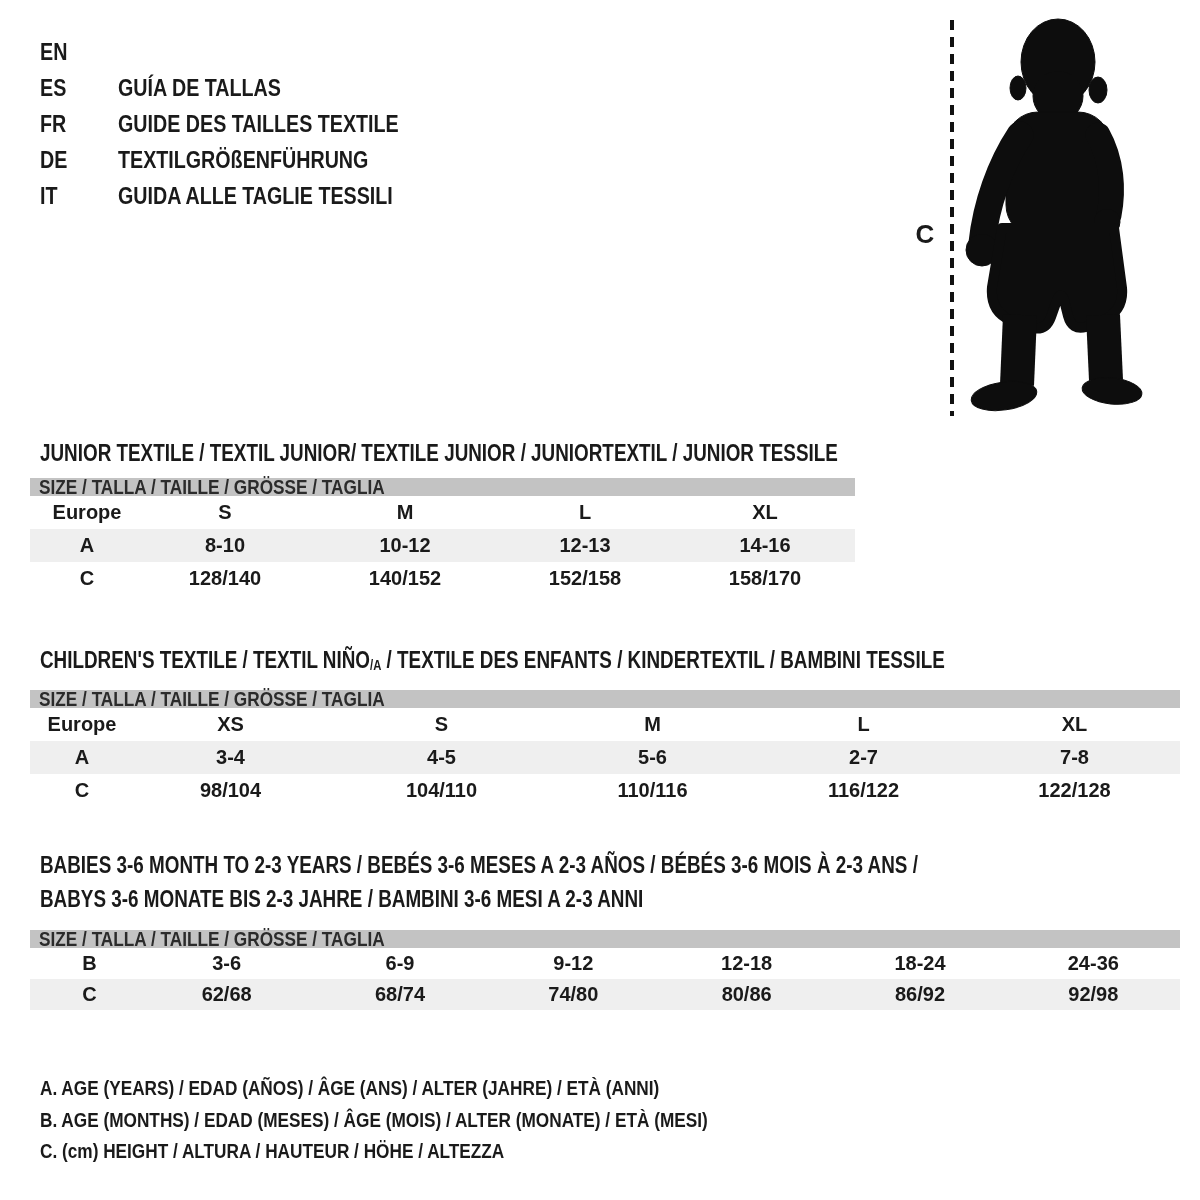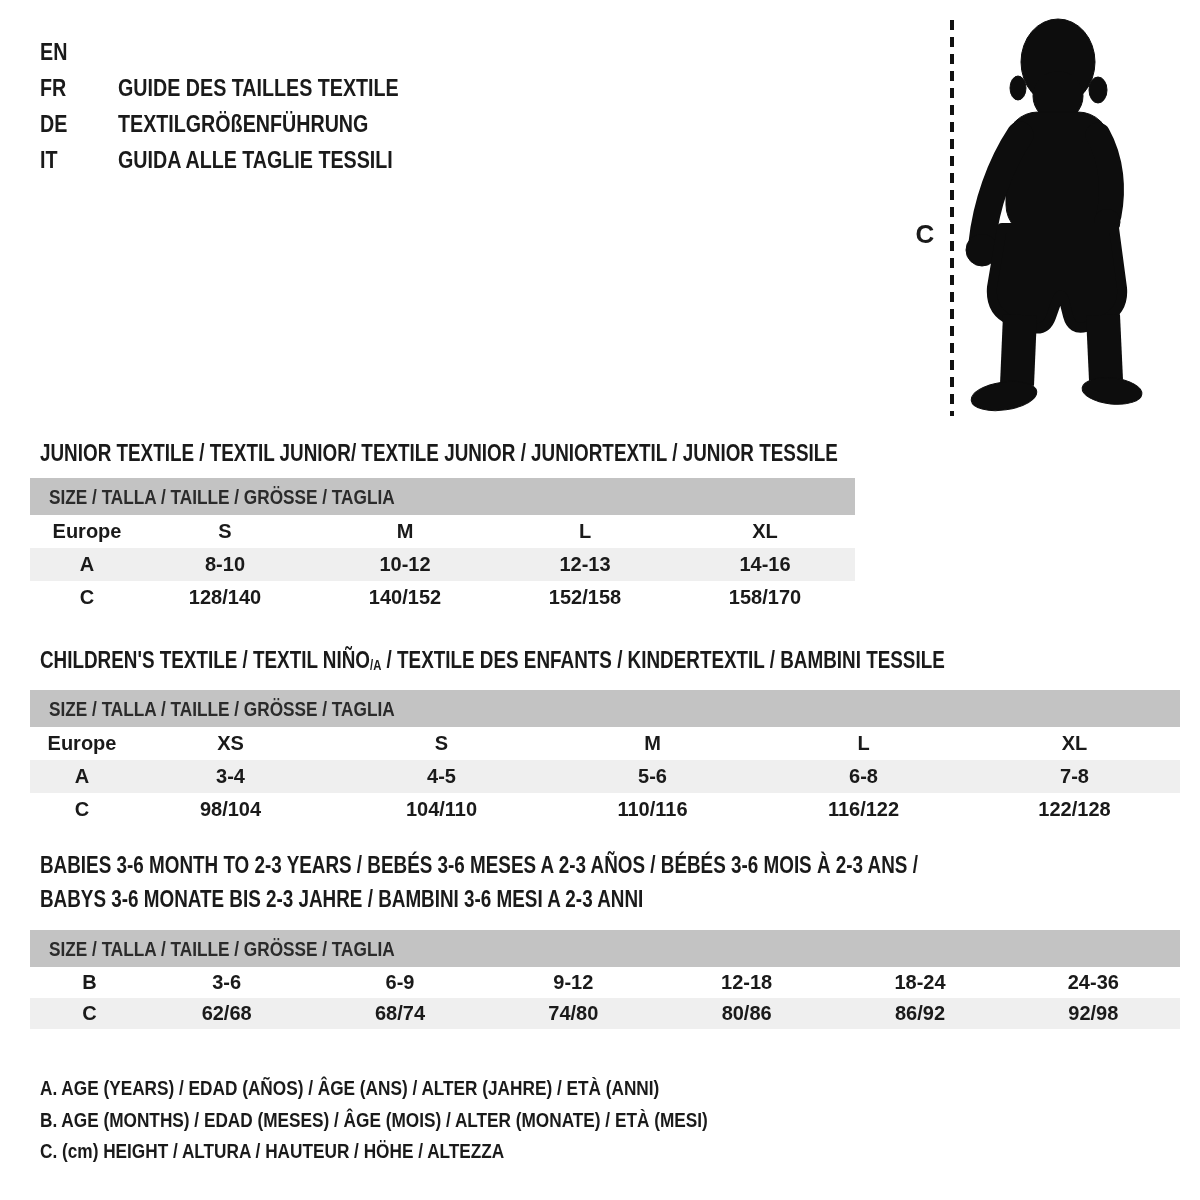--- a/index.html
+++ b/index.html
@@ -21,22 +21,22 @@
   
   .fig-svg{position:absolute;left:900px;top:0;width:260px;height:430px;}
   .fig-label{position:absolute;left:912px;top:219px;width:26px;font-size:26px;text-align:center;}
 
   
   .section-title{position:absolute;left:40px;font-size:23px;line-height:34px;}
 
   
   .sg-table{position:absolute;left:30px;}
   .sg-header{
-    height:37px;background:#c3c3c3;display:flex;align-items:center;
-    padding-left:19px;font-size:21px;color:#2b2b2b;
+    height:18px;background:#c3c3c3;display:flex;align-items:center;
+    padding-left:9px;font-size:21px;color:#2b2b2b;
   }
   .row{display:grid;height:33px;align-items:center;font-size:20px;}
   .row .lbl{padding-left:9px;text-align:center;}
   .row .val{text-align:center;}
   .shaded{background:#efefef;}
   .t1{grid-template-columns:105px repeat(4,1fr);}
   .t2{grid-template-columns:95px repeat(5,1fr);}
   .t3{grid-template-columns:110px repeat(6,1fr);}
   .rows-t3 .row{height:31px;}
 
@@ -45,20 +45,24 @@
   .legend div{height:31.5px;}
 </style>
 </head>
 <body>
 
 <div class="page">
 
   <div class="langs">
     <div class="lang">
       <div class="code"><span class="cond">EN</span></div>
+    </div>
+    <div class="lang">
+      <div class="code"><span class="cond">ES</span></div>
+      <div><span class="cond">GUÍA DE TALLAS</span></div>
     </div>
     <div class="lang">
       <div class="code"><span class="cond">FR</span></div>
       <div><span class="cond">GUIDE DES TAILLES TEXTILE</span></div>
     </div>
     <div class="lang">
       <div class="code"><span class="cond">DE</span></div>
       <div><span class="cond">TEXTILGRÖßENFÜHRUNG</span></div>
     </div>
     <div class="lang">
@@ -131,21 +135,21 @@
       <span class="val">S</span>
       <span class="val">M</span>
       <span class="val">L</span>
       <span class="val">XL</span>
     </div>
     <div class="row t2 shaded">
       <span class="lbl">A</span>
       <span class="val">3-4</span>
       <span class="val">4-5</span>
       <span class="val">5-6</span>
-      <span class="val">6-8</span>
+      <span class="val">2-7</span>
       <span class="val">7-8</span>
     </div>
     <div class="row t2">
       <span class="lbl">C</span>
       <span class="val">98/104</span>
       <span class="val">104/110</span>
       <span class="val">110/116</span>
       <span class="val">116/122</span>
       <span class="val">122/128</span>
     </div>

